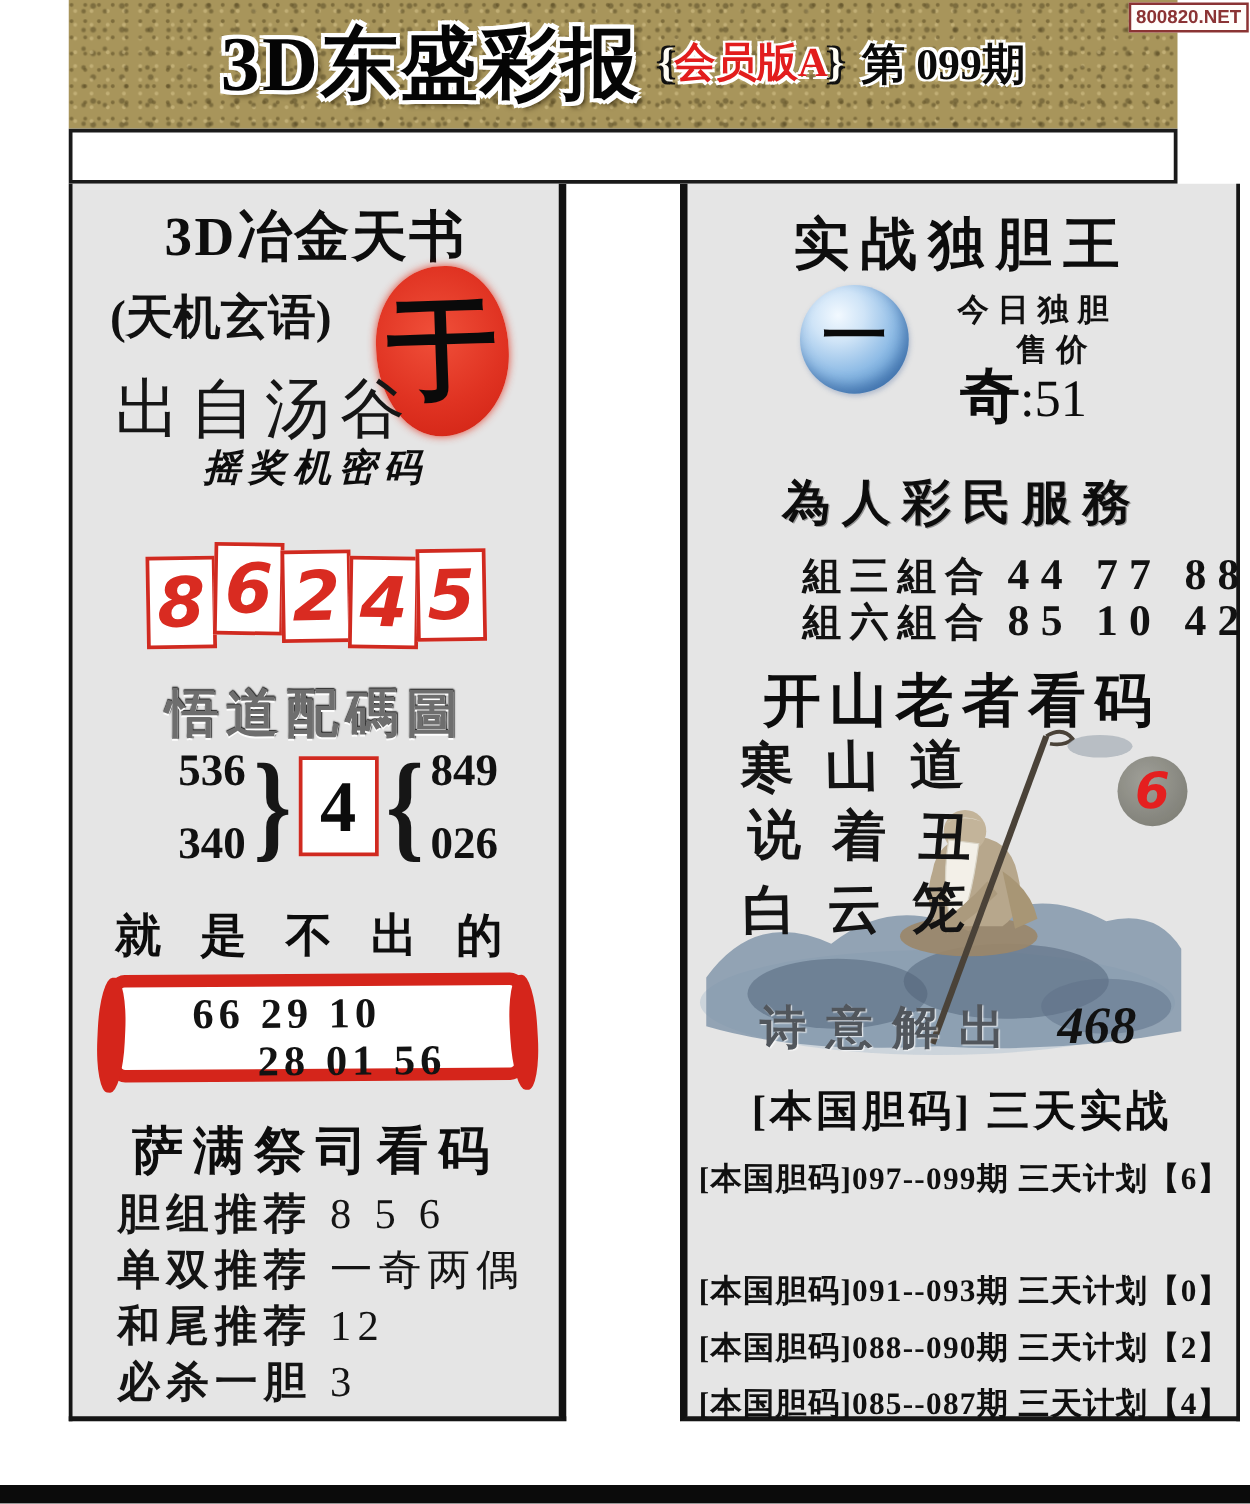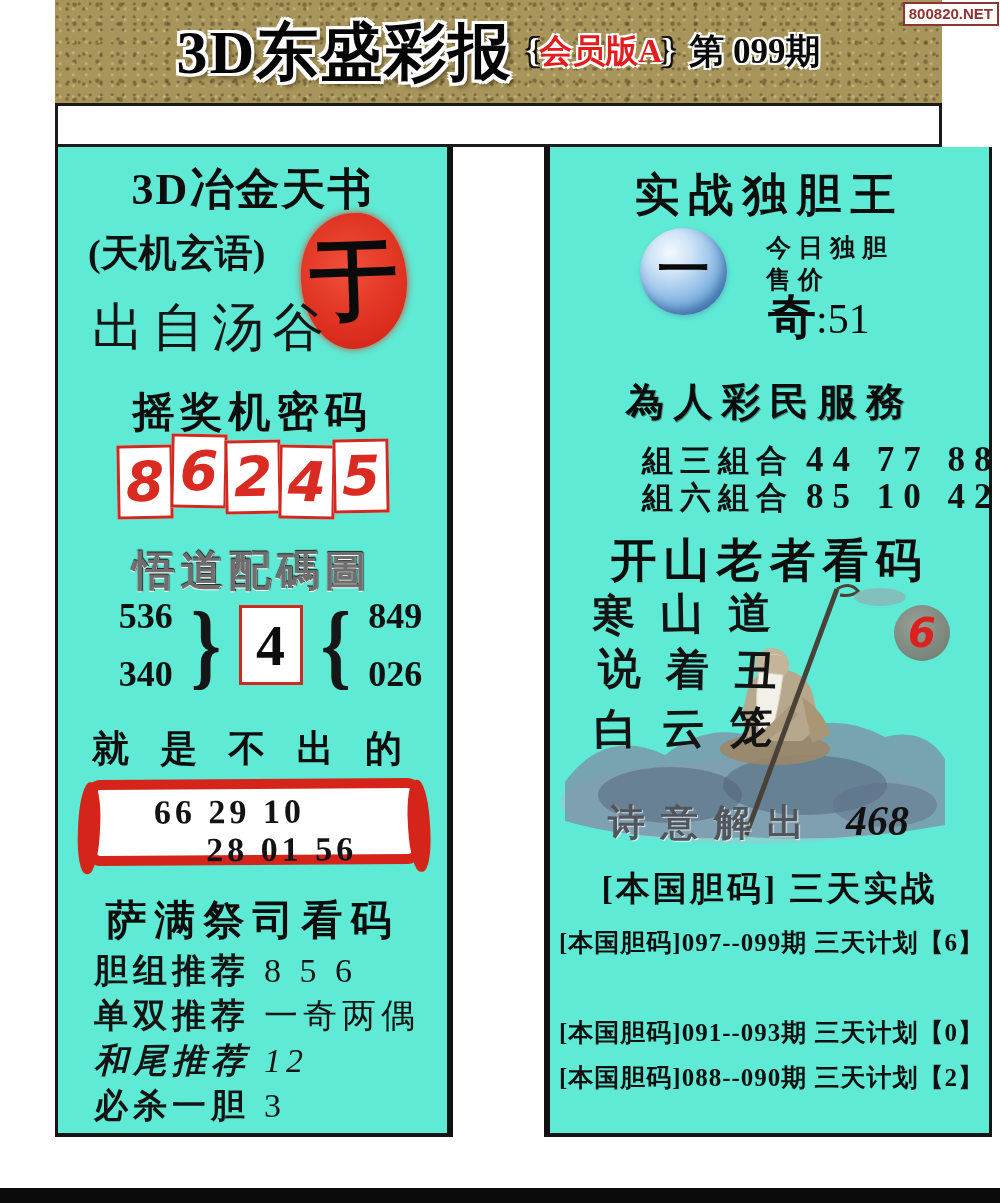--- a/index.html
+++ b/index.html
@@ -34,53 +34,53 @@
   .banner-issue { font-size:35px; font-weight:900; color:#0a0a0a; line-height:1; white-space:nowrap;
     text-shadow:-2px -2px 0 #fff, 2px -2px 0 #fff, -2px 2px 0 #fff, 2px 2px 0 #fff; }
   #site-badge {
     position:absolute; right:1px; top:2px; background:#fffefb; border:2px solid #8b3434;
     color:#8b3434; font-family:"Liberation Sans","DejaVu Sans",sans-serif;
     font-size:15px; font-weight:bold; padding:0 4px; line-height:20px; z-index:5;
   }
   
   #strip { position:absolute; left:55px; top:103px; width:887px; height:44px;
     border:3px solid #1a1a1a; background:#fff; }
-  .col { position:absolute; top:147px; height:990px; background:#5eead4; }
+  .col { position:absolute; top:147px; height:990px; background:#e5e5e5; }
   #col-left  { left:55px;  width:398px; border-left:3px solid #151515; border-right:6px solid #111;
                border-bottom:4px solid #151515; }
   #col-right { left:544px; width:448px; border-left:6px solid #111; border-right:3px solid #151515;
                border-bottom:4px solid #151515; }
   #bottom-bar { position:absolute; left:0; top:1188px; width:1000px; height:15px; background:#0b0b0b; }
   .abs { position:absolute; }
   .center { left:0; right:0; text-align:center; }
   
   .h-black { font-weight:900; color:#0d0d0d; }
   .lc-title { top:13px; font-size:44px; letter-spacing:2px; }
   .lc-sub   { top:81px; left:30px; font-size:38px; font-weight:900; color:#111; }
   .lc-origin{ top:146px; left:34px; font-size:52px; color:#161616; letter-spacing:8px;font-family:Liberation Mono, monospace; }
   #seal { top:66px; left:243px; width:106px; height:136px;
     background:radial-gradient(circle at 45% 40%, #f0503a 0%, #e03322 55%, #cf2113 100%);
     border-radius:50% 46% 52% 48% / 45% 50% 48% 52%;
     box-shadow:0 0 7px rgba(226,45,25,.85); transform:rotate(-2deg);
     display:flex; align-items:center; justify-content:center; }
   #seal .seal-char { font-size:88px; font-weight:900; color:#0a0a0a; line-height:1; }
-  .lc-machine-title { top:237px; font-size:42px; letter-spacing:6px; }
+  .lc-machine-title { top:207px; font-size:30px; letter-spacing:6px;font-style:italic; }
   #digit-row { top:287px; left:0; right:0; display:flex; justify-content:center; }
   .digit-box { width:56px; height:74px; border:3px solid #d02a20; background:#fff; margin:0 -1px;
     display:flex; align-items:center; justify-content:center;
     font-family:"DejaVu Sans",sans-serif; font-weight:bold; font-style:italic;
     font-size:55px; color:#d92b21; line-height:1; }
   .digit-box:nth-child(1){ transform:translateY(11px) rotate(-1deg); }
   .digit-box:nth-child(2){ transform:translateY(0)    rotate(1deg);  }
   .digit-box:nth-child(3){ transform:translateY(6px)  rotate(-1deg); }
   .digit-box:nth-child(4){ transform:translateY(11px) rotate(1deg);  }
   .digit-box:nth-child(5){ transform:translateY(5px)  rotate(-1deg); }
   .lc-pairing-title { top:396px; font-size:42px; font-weight:900; letter-spacing:6px; color:#6e6e6e;
     text-shadow:0 1px 0 #fdfdfd, 0 -1px 1px #222, 1px 0 1px #333; }
-  #pair-block { top:448px; left:0; right:0; display:flex; justify-content:center; align-items:center; gap:14px;padding-left:36px; }
+  #pair-block { top:448px; left:0; right:0; display:flex; justify-content:center; align-items:center; gap:2px;padding-left:36px; }
   .pair-col { display:flex; flex-direction:column; gap:16px; font-size:36px; font-weight:900; color:#111; }
   .pair-brace { font-size:96px; font-weight:bold; line-height:.9; color:#161616; transform:scaleX(.8); }
   #pair-center { width:64px; height:80px; border:3px solid #d02a20; background:#fff;
     display:flex; align-items:center; justify-content:center;
     font-size:58px; font-weight:900; color:#0c0c0c; }
   .lc-notout-title { top:577px; font-size:37px; letter-spacing:11px; }
   #brush-box { top:632px; left:26px; width:340px; height:86px; background:#fff;
     border:10px solid #d5251b; border-radius:16px/22px; transform:rotate(-.4deg);
     padding:4px 0 0 60px; }
   #brush-box:before, #brush-box:after { content:""; position:absolute; top:-8px; width:22px; height:92px;
@@ -186,36 +186,36 @@
       <div class="brush-line l2">28 01 56</div>
     </div>
 
     <div class="abs center h-black lc-shaman-title">萨满祭司看码</div>
     <div class="abs sh-row" style="top:801px;">
       <span class="lbl">胆组推荐</span><span class="val">8 5 6</span>
     </div>
     <div class="abs sh-row" style="top:846px;">
       <span class="lbl">单双推荐</span><span class="val">一奇两偶</span>
     </div>
-    <div class="abs sh-row" style="top:891px;font-style:italic;">
+    <div class="abs sh-row" style="top:891px;">
       <span class="lbl">和尾推荐</span><span class="val">12</span>
     </div>
     <div class="abs sh-row" style="top:936px;">
       <span class="lbl">必杀一胆</span><span class="val">3</span>
     </div>
   </div>
 
   <div id="col-right" class="col">
 
     <div class="abs center h-black rc-title">实战独胆王</div>
     <div id="ball" class="abs">
       <span class="ball-char">一</span>
     </div>
     <div class="abs rc-note" style="top:84px;">今日独胆</div>
-    <div class="abs rc-note" style="top:116px;">售价</div>
+    <div class="abs rc-note" style="top:116px;margin-left:47px;">售价</div>
     <div class="abs rc-price">
       <span class="big">奇</span><span class="num">:51</span>
     </div>
 
     <div class="abs center rc-service-title h-black">為人彩民服務</div>
     <div class="abs svc-row" style="top:293px;">
       <span class="lbl">組三組合</span><span class="val">44 77 88</span>
     </div>
     <div class="abs svc-row" style="top:330px;">
       <span class="lbl">組六組合</span><span class="val">85 10 42</span>
@@ -252,17 +252,18 @@
     </div>
 
     <div class="abs rc-answer">
       <span class="lbl">诗意解出</span><span class="val">468</span>
     </div>
 
     <div class="abs center h-black rc-plan-title">[本国胆码] 三天实战</div>
     <div class="abs plan-row" style="top:779px;">[本国胆码]097--099期 三天计划【6】</div>
     <div class="abs plan-row" style="top:869px;">[本国胆码]091--093期 三天计划【0】</div>
     <div class="abs plan-row" style="top:914px;">[本国胆码]088--090期 三天计划【2】</div>
+    <div class="abs plan-row" style="top:959px;">[本国胆码]085--087期 三天计划【4】</div>
   </div>
 
   <div id="bottom-bar"></div>
 
 </div>
 
 </body></html>

